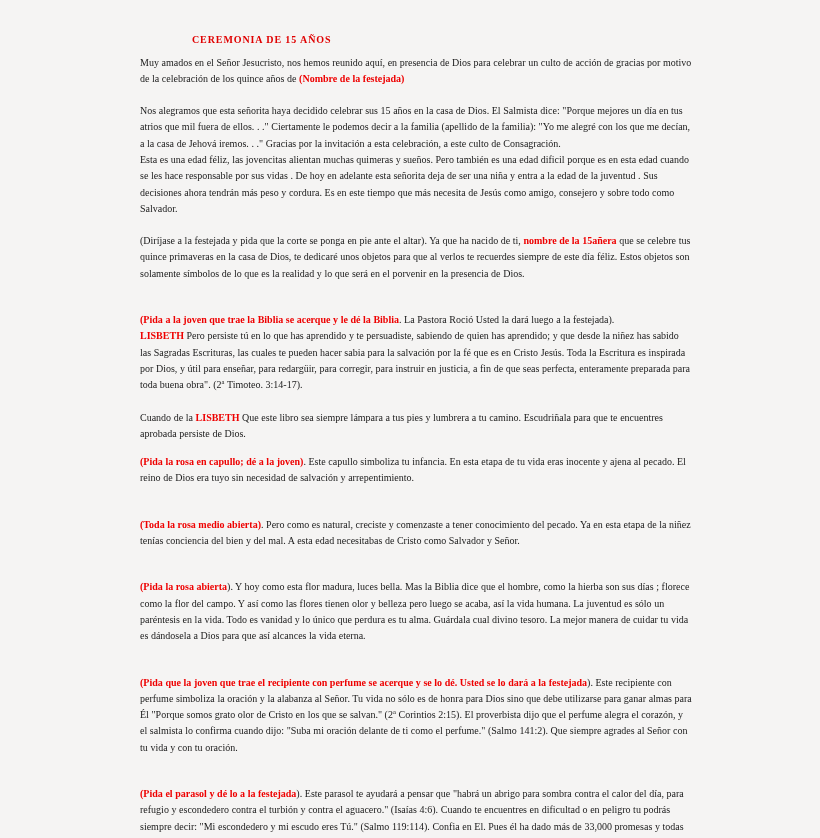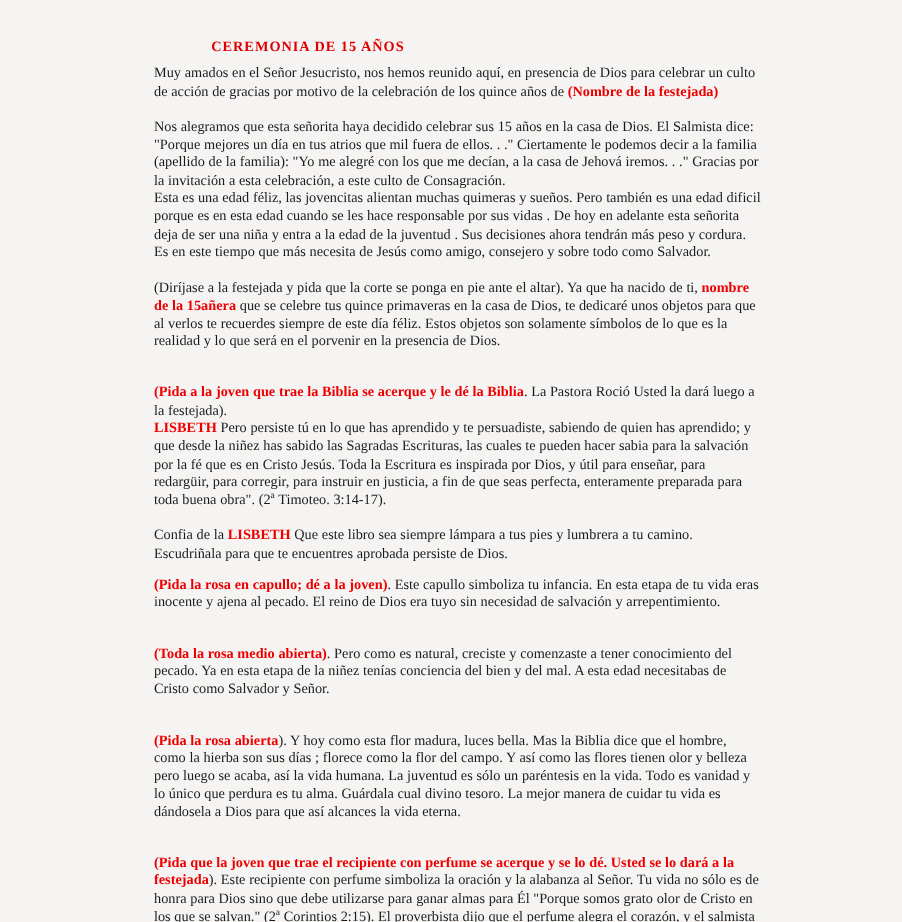--- a/index.html
+++ b/index.html
@@ -16,32 +16,32 @@
   }
   .page {
     position: relative;
     width: 820px;
     height: 838px;
     background: #f5f4f3;
     box-sizing: border-box;
     padding: 34px 128px 0 140px;
   }
   .doc-title {
-    font-size: 13px;
+    font-size: 10px;
     font-weight: bold;
     color: #e00000;
     letter-spacing: 0.9px;
     margin: 0 0 8px 0;
     padding-left: 52px;
     line-height: 1.25;
     font-family: "Liberation Serif", "DejaVu Serif", serif;
   }
   p.para {
     margin: 0;
-    font-size: 13px;
+    font-size: 10px;
     line-height: 16.3px;
     text-align: left;
     color: #1a1a1a;
     word-spacing: 0.1px;
   }
   p.para + p.para {
     margin-top: 0;
   }
   .gap-sm { height: 12px; }
   .gap-md { height: 16px; }
@@ -74,21 +74,21 @@
   <div class="gap-md"></div>
 
   <p class="para"><span> (Diríjase a la festejada y pida que la corte se ponga en pie ante el altar). Ya que ha nacido de ti, </span><span class="red">nombre de la 15añera</span><span> que se celebre tus quince primaveras en la casa de Dios, te dedicaré unos objetos para que al verlos te recuerdes siempre de este día féliz. Estos objetos son solamente símbolos de lo que es la realidad y lo que será en el porvenir en la presencia de Dios.</span></p>
 
   <div class="gap-xl"></div>
 
   <p class="para"><span class="red">(Pida a la joven que trae la Biblia se acerque y le dé la Biblia</span><span>.  La Pastora Roció Usted la dará luego a la festejada).</span><br><span class="red">LISBETH</span><span>  Pero persiste tú en lo que has aprendido y te persuadiste, sabiendo de quien has aprendido; y que desde la niñez has sabido las Sagradas Escrituras, las cuales te pueden hacer sabia para la salvación por la fé que es en Cristo Jesús. Toda la Escritura es inspirada por Dios, y útil para enseñar, para redargüir, para corregir, para instruir en justicia, a fin de que seas perfecta, enteramente preparada para toda buena obra". (2</span><sup>a</sup><span> Timoteo. 3:14-17).</span></p>
 
   <div class="gap-md"></div>
 
-  <p class="para"><span>Confia de la </span><span class="red">LISBETH</span><span> Que este libro sea siempre lámpara a tus pies y lumbrera a tu camino. Escudriñala para que te encuentres aprobada persiste de Dios.</span></p>
+  <p class="para"><span>Cuando de la </span><span class="red">LISBETH</span><span> Que este libro sea siempre lámpara a tus pies y lumbrera a tu camino. Escudriñala para que te encuentres aprobada persiste de Dios.</span></p>
 
   <div class="gap-sm"></div>
 
 
   <p class="para"><span class="red">(Pida la rosa en capullo; dé a la joven)</span><span>. Este capullo simboliza tu infancia. En esta etapa de tu vida eras inocente y ajena al pecado. El reino de Dios era tuyo sin necesidad de salvación y arrepentimiento.</span></p>
 
   <div class="gap-xl"></div>
 
   <p class="para"><span class="red">(Toda la rosa medio abierta)</span><span>. Pero como es natural, creciste y comenzaste a tener conocimiento del pecado. Ya en esta etapa de la niñez tenías conciencia del bien y del mal. A esta edad necesitabas de Cristo como Salvador y Señor.</span></p>
 

